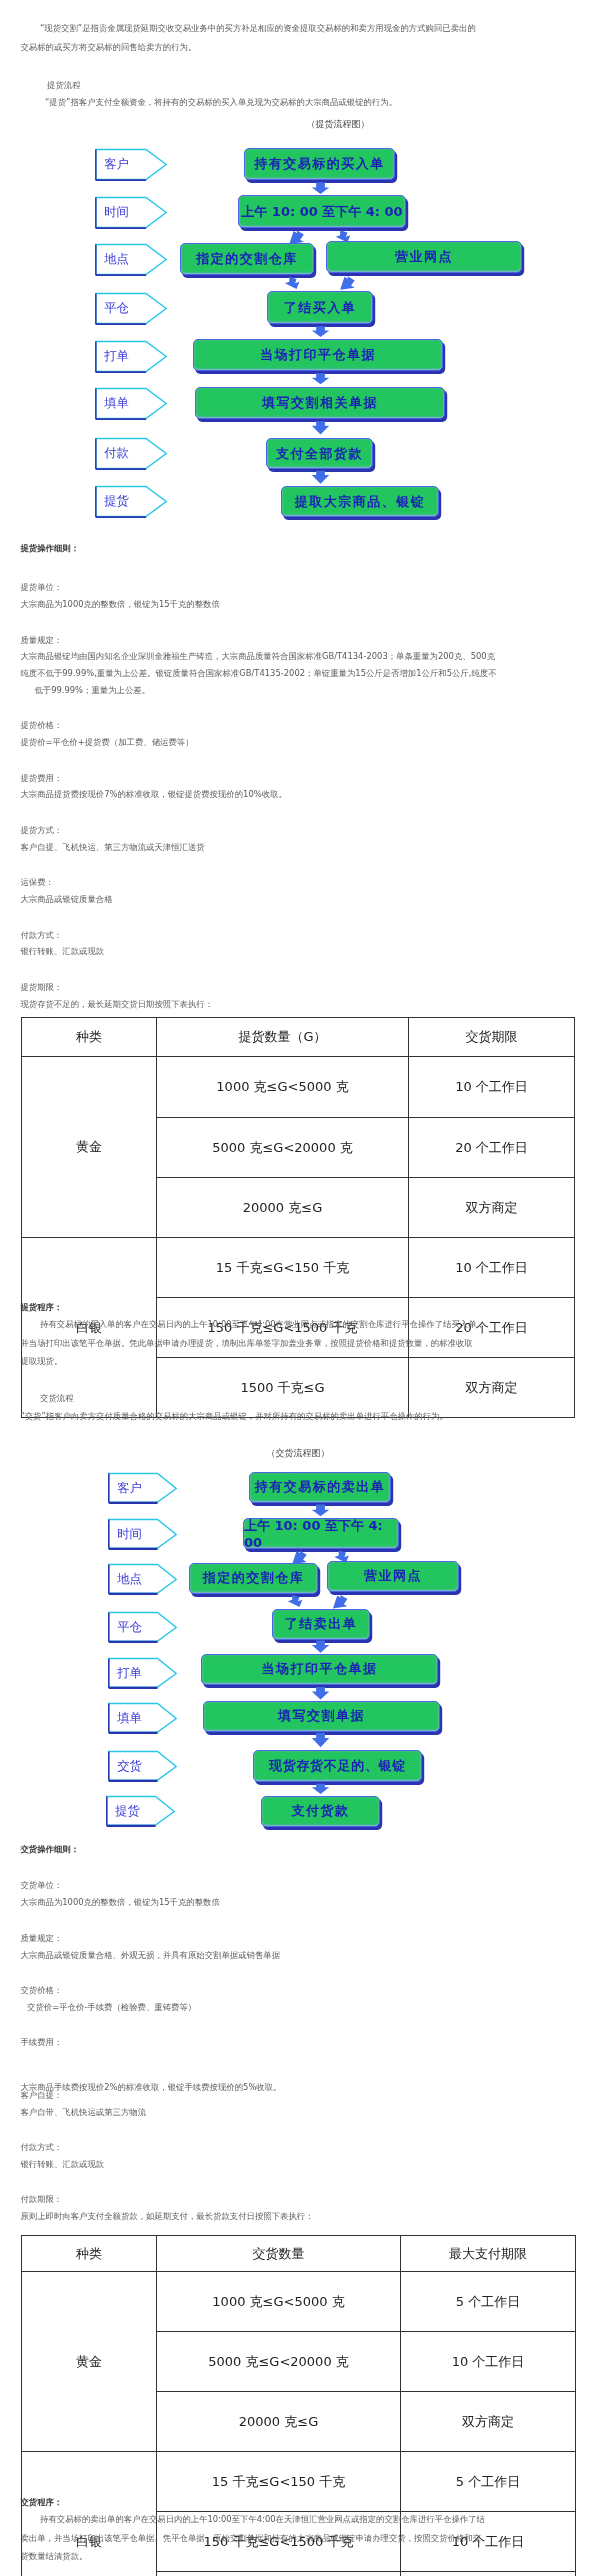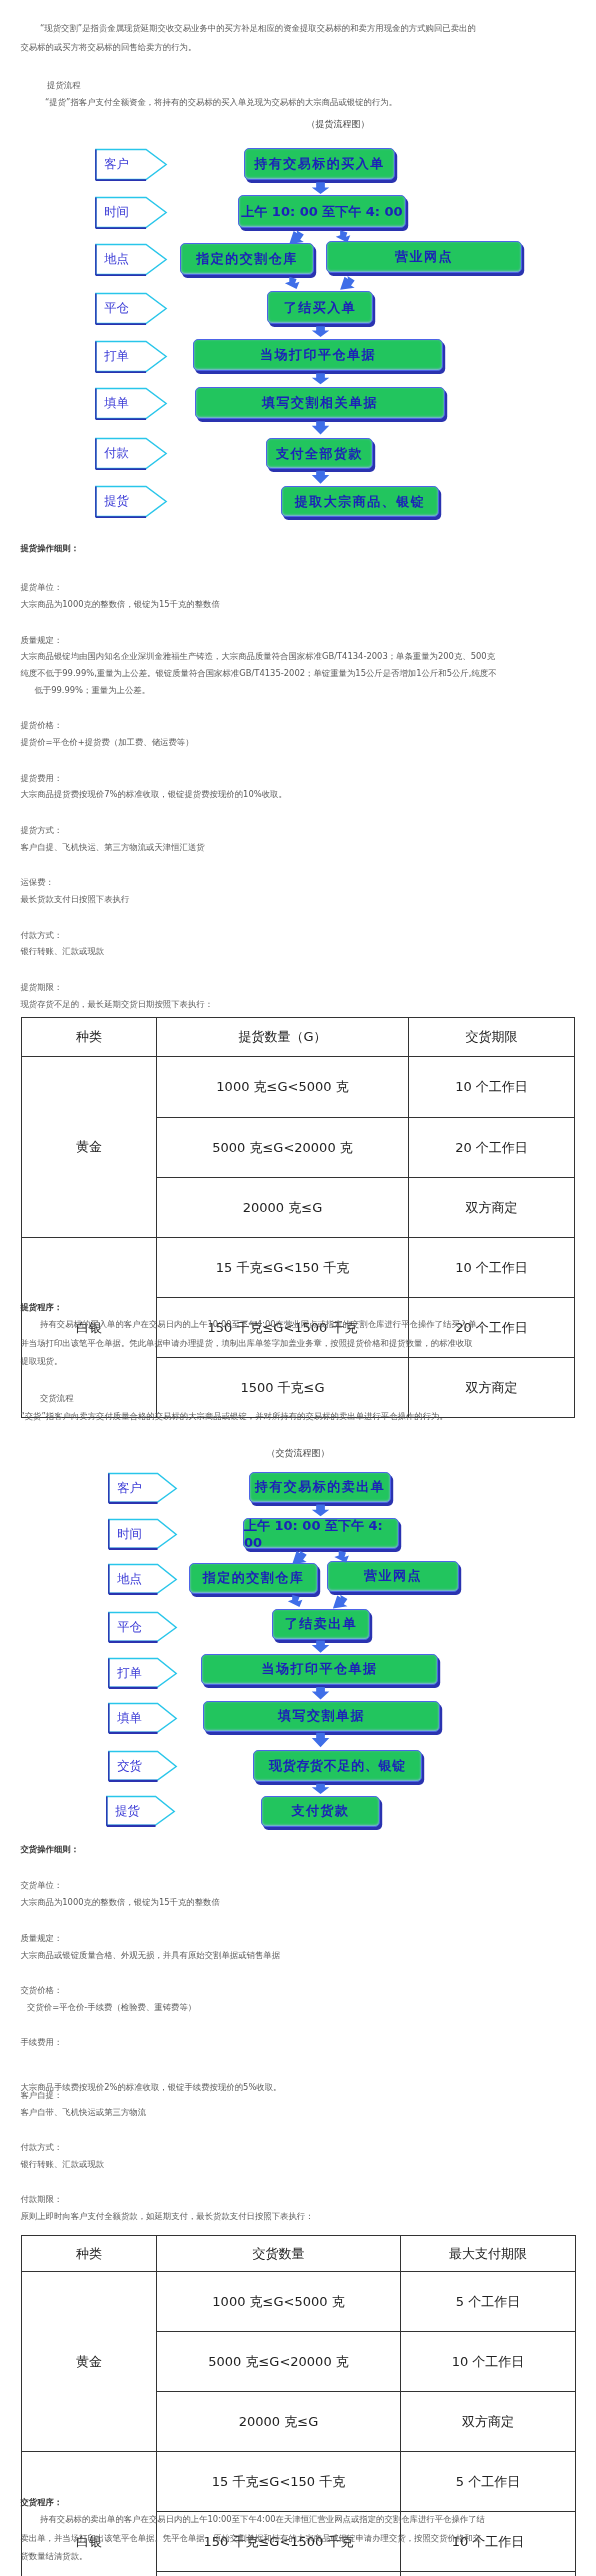--- a/index.html
+++ b/index.html
@@ -139,21 +139,21 @@
 <div class="abs txt" style="left:20.4px;top:717px;">提货价格：</div>
 <div class="abs txt" style="left:20.4px;top:734px;">提货价=平仓价+提货费（加工费、储运费等）</div>
 
 <div class="abs txt" style="left:20.4px;top:770px;">提货费用：</div>
 <div class="abs txt" style="left:20.4px;top:786px;">大宗商品提货费按现价7%的标准收取，银锭提货费按现价的10%收取。</div>
 
 <div class="abs txt" style="left:20.4px;top:822px;">提货方式：</div>
 <div class="abs txt" style="left:20.4px;top:839px;">客户自提、飞机快运、第三方物流或天津恒汇送货</div>
 
 <div class="abs txt" style="left:20.4px;top:874px;">运保费：</div>
-<div class="abs txt" style="left:20.4px;top:891px;">最长货款支付日按照下表执行</div>
+<div class="abs txt" style="left:20.4px;top:891px;">大宗商品或银锭质量合格</div>
 
 <div class="abs txt" style="left:20.4px;top:927px;">付款方式：</div>
 <div class="abs txt" style="left:20.4px;top:943px;">银行转账、汇款或现款</div>
 
 <div class="abs txt" style="left:20.4px;top:979px;">提货期限：</div>
 <div class="abs txt" style="left:20.4px;top:996px;">现货存货不足的，最长延期交货日期按照下表执行：</div>
 
 <table class="dt" style="left:21px;top:1017px;width:554px;">
   <tbody>
       <tr>

